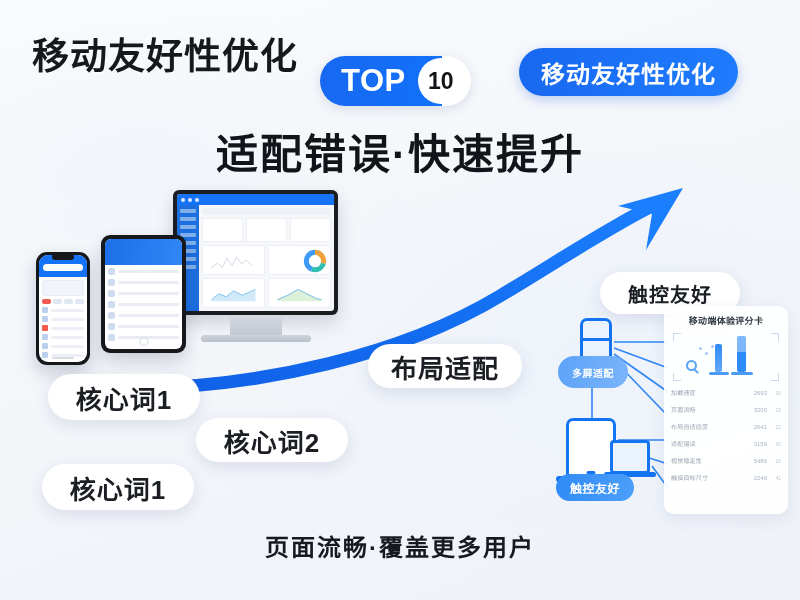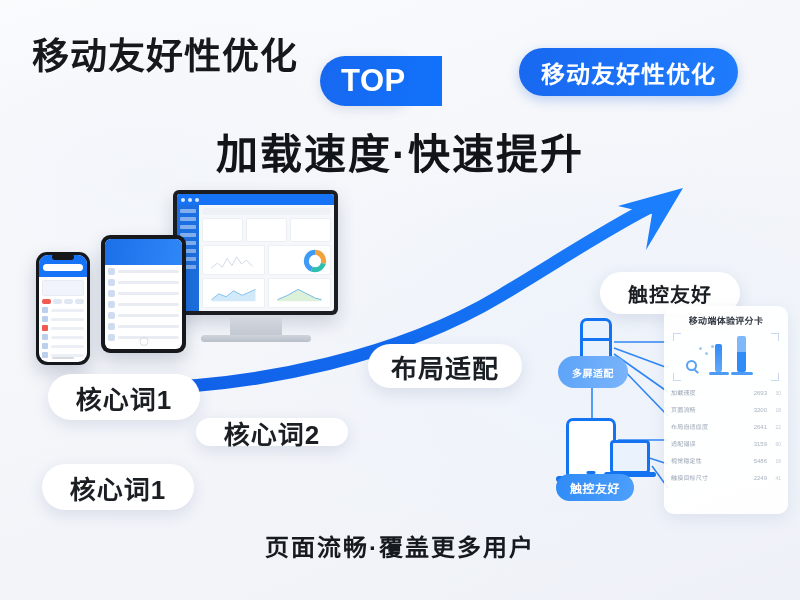--- a/index.html
+++ b/index.html
@@ -137,21 +137,21 @@
 
   
   .wpill {
     position:absolute; background:#ffffff; border-radius:24px;
     display:flex; align-items:center; justify-content:center;
     font-size:26px; font-weight:bold; color:#1b1e23; letter-spacing:1px;
     box-shadow:0 5px 16px rgba(45,70,120,.13);
   }
   #pill-kw1a { left:48px;  top:374px; width:152px; height:46px; }
   #pill-layout { left:368px; top:344px; width:154px; height:44px; }
-  #pill-kw2  { left:196px; top:418px; width:152px; height:28px;text-align:right; }
+  #pill-kw2  { left:196px; top:418px; width:152px; height:44px;text-align:right; }
   #pill-kw1b { left:42px;  top:464px; width:152px; height:46px; }
   #pill-touch { left:600px; top:272px; width:140px; height:42px; font-size:20px; }
 
   
   .diagram { position:absolute; left:548px; top:306px; width:224px; height:208px; }
   .dg-line { position:absolute; left:0; top:0; width:224px; height:208px; }
 
   .dev-phone-sm {
     position:absolute; left:32px; top:12px; width:32px; height:56px;
     border:3px solid #1473f0; border-radius:7px; background:#eaf2fe;
@@ -214,25 +214,26 @@
   }
 </style>
 </head>
 <body>
 
 <div class="hdr-title">移动友好性优化</div>
 
 <div class="top-badge">
   <div class="tb-pill"></div>
   <div class="tb-word">TOP</div>
+  <div class="tb-num">10</div>
 </div>
 
 <div class="hdr-pill">移动友好性优化</div>
 
-<div class="hdr-sub">加载速度·快速提升</div>
+<div class="hdr-sub">适配错误·快速提升</div>
 
 <svg class="arrow-svg" viewBox="0 0 570 230">
   <defs>
     <linearGradient id="agrad" x1="0" y1="1" x2="1" y2="0">
       <stop offset="0%" stop-color="#1060e8"></stop>
       <stop offset="55%" stop-color="#1470f2"></stop>
       <stop offset="100%" stop-color="#1b7efd"></stop>
     </linearGradient>
   </defs>
   <path d="M4,208 C120,206 260,176 360,116 C420,80 468,48 512,26" stroke="url(#agrad)" stroke-width="13" fill="none" stroke-linecap="round"></path>

